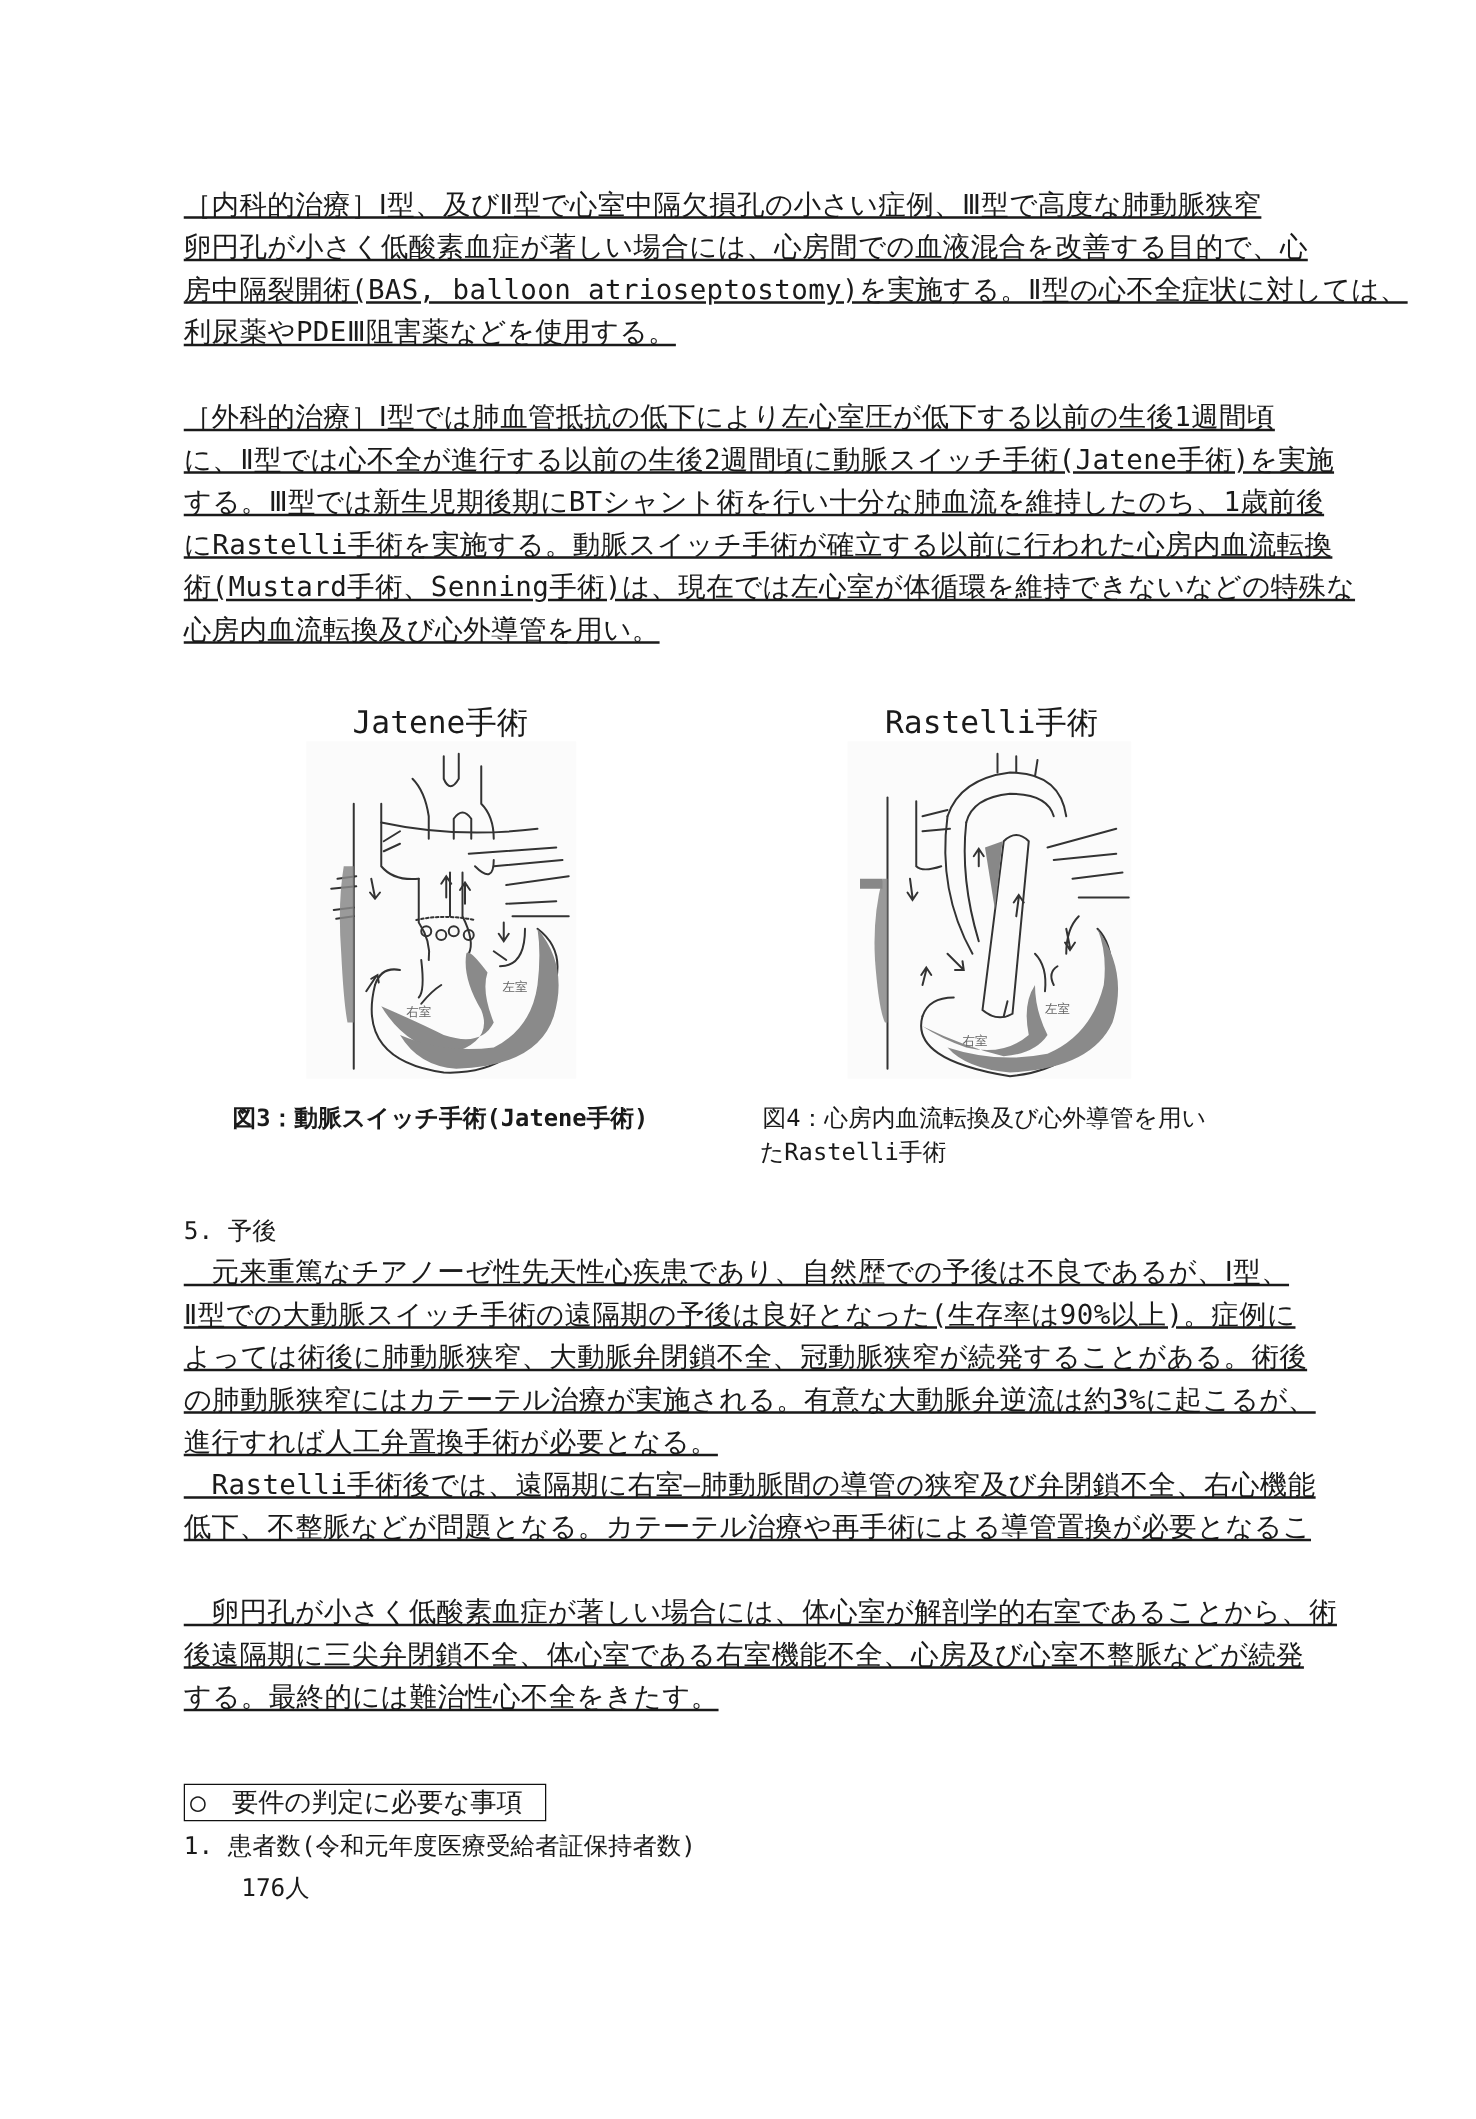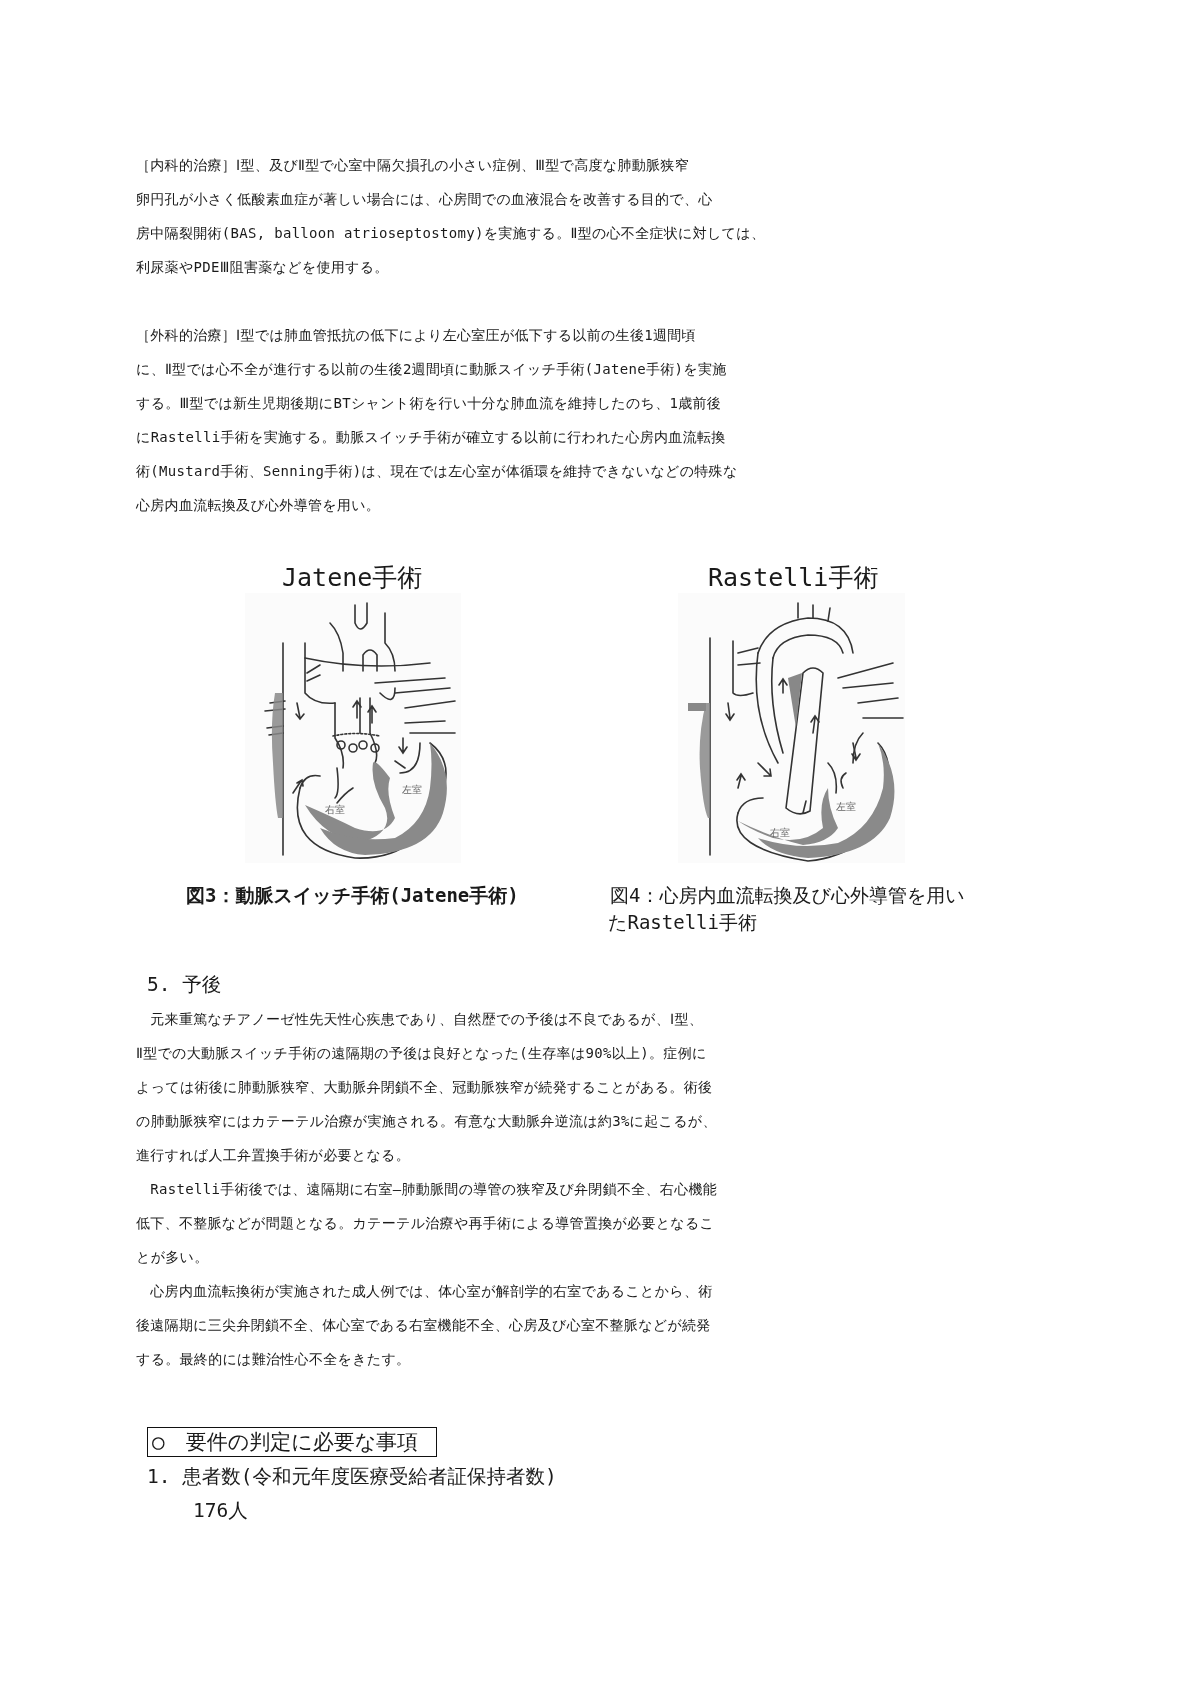--- a/index.html
+++ b/index.html
@@ -3,24 +3,24 @@
 <meta charset="utf-8">
 <style>
   html, body { margin: 0; padding: 0; background: #ffffff; }
   body {
     width: 1181px; height: 1695px; position: relative; overflow: hidden;
     font-family: "DejaVu Sans Mono", "Liberation Mono", monospace;
     color: #1a1a1a;
   }
   .page { position: absolute; left: 0; top: 0; width: 1181px; height: 1695px; }
   .para {
-    position: absolute; left: 136px; width: 890px;
-    font-size: 14px; line-height: 34px; letter-spacing: 0.3px;
+    position: absolute; left: 147px; width: 890px;
+    font-size: 22px; line-height: 34px; letter-spacing: 0.3px;
     text-align: justify; text-justify: inter-character;
-    white-space: normal; word-break: break-all;
+    white-space: normal; word-break: break-all; text-decoration: underline;
   }
   .line { display: block; height: 34px; white-space: nowrap; overflow: visible; }
   .fig-title { position: absolute; font-size: 25px; line-height: 24px; white-space: nowrap; }
   .figure { position: absolute; background: #fbfbfb; }
   .caption { position: absolute; font-size: 19px; line-height: 30px; white-space: nowrap; }
   .req-box {
     position: absolute; left: 147px; top: 1427px; width: 284px; height: 28px;
     border: 1.5px solid #111; font-size: 21px; line-height: 28px; padding-left: 4px;
     box-sizing: content-box; white-space: nowrap;
   }
@@ -153,25 +153,24 @@
     <span class="line">　元来重篤なチアノーゼ性先天性心疾患であり、自然歴での予後は不良であるが、Ⅰ型、</span>
     <span class="line">Ⅱ型での大動脈スイッチ手術の遠隔期の予後は良好となった(生存率は90%以上)。症例に</span>
     <span class="line">よっては術後に肺動脈狭窄、大動脈弁閉鎖不全、冠動脈狭窄が続発することがある。術後</span>
     <span class="line">の肺動脈狭窄にはカテーテル治療が実施される。有意な大動脈弁逆流は約3%に起こるが、</span>
     <span class="line">進行すれば人工弁置換手術が必要となる。</span>
   </div>
 
   <div class="para" style="top:1172px;">
     <span class="line">　Rastelli手術後では、遠隔期に右室―肺動脈間の導管の狭窄及び弁閉鎖不全、右心機能</span>
     <span class="line">低下、不整脈などが問題となる。カテーテル治療や再手術による導管置換が必要となるこ</span>
-    <span class="line">とが多い。</span>
   </div>
 
   <div class="para" style="top:1274px;">
-    <span class="line">　心房内血流転換術が実施された成人例では、体心室が解剖学的右室であることから、術</span>
+    <span class="line">　卵円孔が小さく低酸素血症が著しい場合には、体心室が解剖学的右室であることから、術</span>
     <span class="line">後遠隔期に三尖弁閉鎖不全、体心室である右室機能不全、心房及び心室不整脈などが続発</span>
     <span class="line">する。最終的には難治性心不全をきたす。</span>
   </div>
 
   <div class="req-box">○　要件の判定に必要な事項</div>
   <div class="plain" style="left:147px; top:1460px;">1. 患者数(令和元年度医療受給者証保持者数)</div>
   <div class="plain" style="left:193px; top:1494px;">176人</div>
 
 </div>
 

